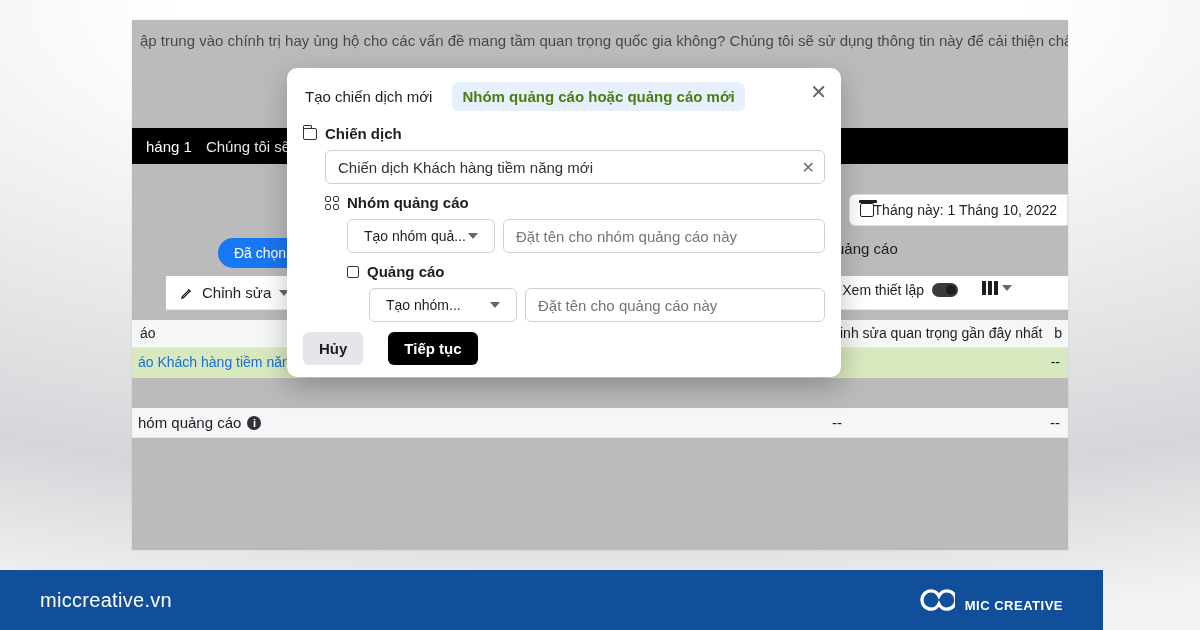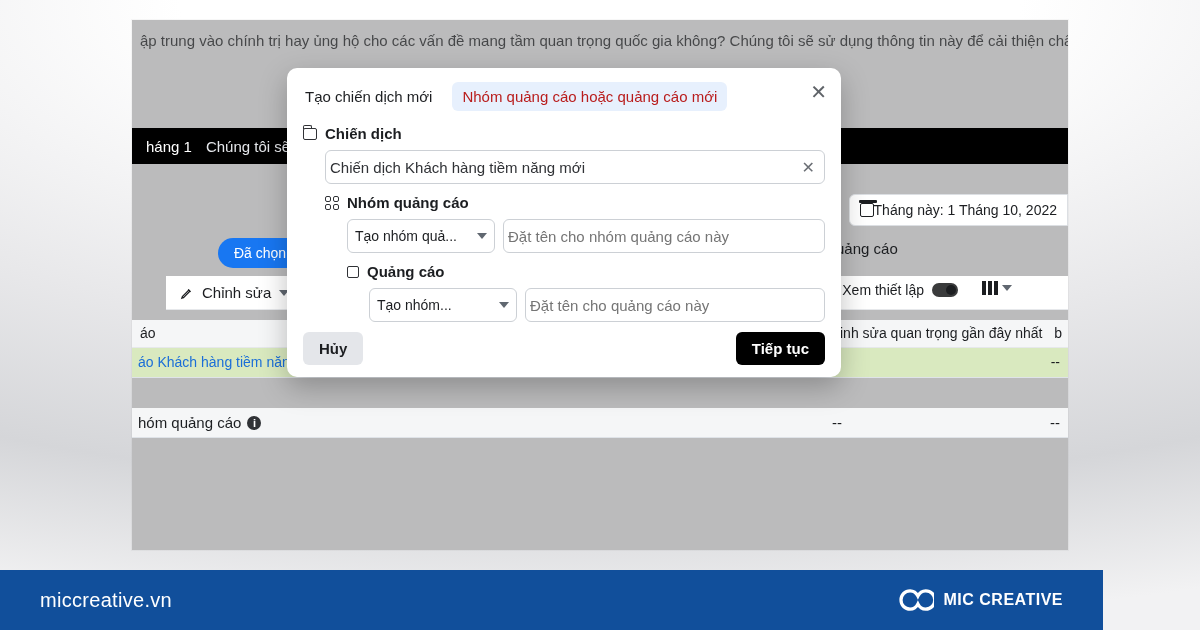--- a/index.html
+++ b/index.html
@@ -27,38 +27,38 @@
   .row-hi .dash{position:absolute;left:700px;top:6px;color:#1c1e21}
   .row-hi .dash2{position:absolute;right:8px;top:6px;color:#1c1e21}
   .row-sum{position:absolute;left:0;top:388px;right:0;height:30px;border-bottom:1px solid #dfe3e8;font-size:15px;background:#f5f6f7}
   .row-sum .name{position:absolute;left:6px;top:6px;color:#1c1e21;font-weight:500;display:flex;align-items:center;gap:6px}
   .row-sum .dash{position:absolute;left:700px;top:6px}
   .row-sum .dash2{position:absolute;right:8px;top:6px}
   .overlay{position:absolute;inset:0;background:rgba(120,120,120,.45)}
   .modal{position:absolute;left:155px;top:48px;width:554px;background:#fff;border-radius:10px;box-shadow:0 10px 28px rgba(0,0,0,.25);padding:14px 16px 12px 16px;font-size:15px;color:#1c1e21}
   .modal-tabs{display:flex;align-items:flex-end;gap:18px;margin-bottom:14px}
   .modal-tabs .tab{color:#1c1e21;padding:6px 2px}
-  .modal-tabs .tab.active{background:#e7f0fd;color:#b91c1c;font-weight:400;border-radius:6px;padding:6px 10px}
+  .modal-tabs .tab.active{background:#e7f0fd;color:#4d7c0f;font-weight:700;border-radius:6px;padding:6px 10px}
   .modal-close{position:absolute;right:14px;top:14px;font-size:20px;color:#5f6368;cursor:pointer;line-height:1}
   .sec{margin:6px 0 10px 0}
   .sec-h{display:flex;align-items:center;gap:8px;font-weight:600;color:#1c1e21;margin-bottom:8px}
   .field{display:flex;gap:8px}
-  .text-input{flex:1;border:1px solid #ccd0d5;border-radius:6px;height:34px;padding:0 30px 0 4px;font-size:15px;color:#303236;background:#fff;position:relative}
+  .text-input{flex:1;border:1px solid #ccd0d5;border-radius:6px;height:34px;padding:0 30px 0 12px;font-size:15px;color:#303236;background:#fff;position:relative}
   .text-input.small{max-width:none}
   .clear-x{position:absolute;right:10px;top:50%;transform:translateY(-50%);color:#6b6f75;font-size:16px}
-  .select{border:1px solid #ccd0d5;border-radius:6px;height:34px;width:148px;display:flex;align-items:center;justify-content:space-between;padding:0 7px;font-size:14px;color:#1c1e21;background:#fff}
+  .select{border:1px solid #ccd0d5;border-radius:6px;height:34px;width:148px;display:flex;align-items:center;justify-content:space-between;padding:0 16px;font-size:14px;color:#1c1e21;background:#fff}
   .modal .indent1{margin-left:22px}
   .modal .indent2{margin-left:44px}
-  .modal-actions{display:flex;justify-content:space-between;gap:10px;margin-top:4px}
+  .modal-actions{display:flex;justify-content:flex-start;gap:25px;margin-top:4px}
   .btn{border-radius:6px;padding:8px 16px;font-size:15px;font-weight:600;cursor:pointer;border:none}
   .btn-secondary{background:#e4e6ea;color:#1c1e21}
   .btn-primary{background:#000000;color:#fff}
   .footer{position:absolute;left:0;bottom:0;width:1103px;height:60px;background:#114f9b;color:#fff;display:flex;align-items:center;justify-content:space-between;padding:0 40px}
   .footer .site{font-size:20px;letter-spacing:.3px}
-  .footer .brand{display:flex;align-items:center;gap:10px;font-weight:700;font-size:16px;letter-spacing:.5px}
+  .footer .brand{display:flex;align-items:flex-end;gap:10px;font-weight:700;font-size:13px;letter-spacing:.5px}
   .caret{width:0;height:0;border-left:5px solid transparent;border-right:5px solid transparent;border-top:6px solid #606770}
   .pencil{width:14px;height:14px}
   .pill-toggle{width:26px;height:14px;border-radius:8px;background:#3a3b3c;position:relative}
   .pill-toggle::after{content:"";position:absolute;right:2px;top:2px;width:10px;height:10px;border-radius:50%;background:#1c1e21}
   .bars{display:flex;gap:2px}
   .bars span{width:4px;height:14px;background:#1c1e21}
   .calendar-ico{width:14px;height:14px;border:1.5px solid #1c1e21;border-radius:2px;position:relative}
   .calendar-ico::before{content:"";position:absolute;left:-2px;top:-4px;width:18px;height:3px;background:#1c1e21;border-radius:1px}
   .folder-ico{width:14px;height:12px;border:1.5px solid #303236;border-radius:2px;position:relative}
   .folder-ico::before{content:"";position:absolute;left:-1px;top:-4px;width:7px;height:3px;border:1.5px solid #303236;border-bottom:none;border-radius:2px 2px 0 0}

